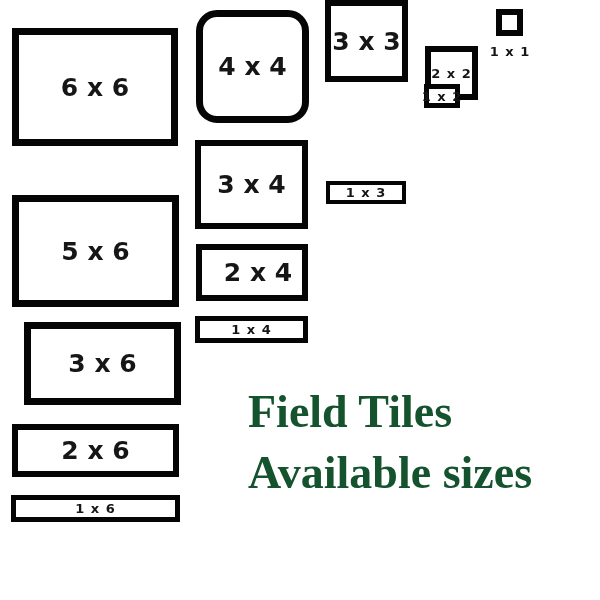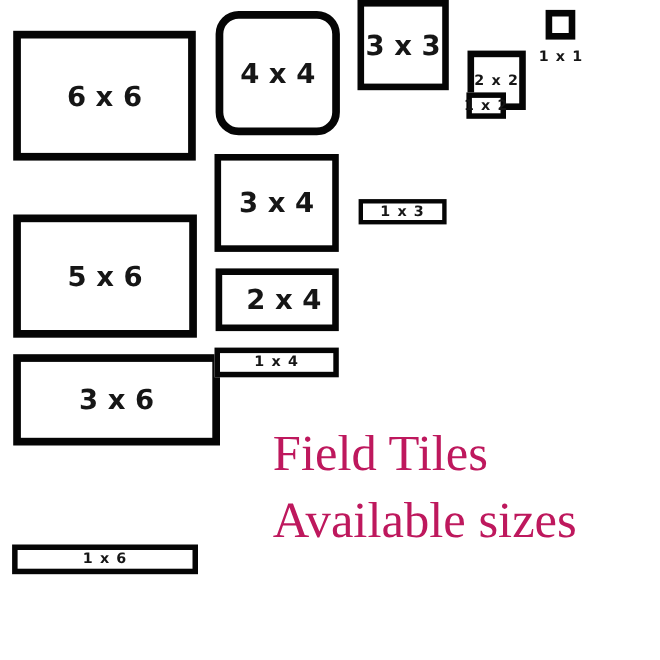--- a/index.html
+++ b/index.html
@@ -22,21 +22,21 @@
     font-family: "DejaVu Sans", "Liberation Sans", sans-serif;
     font-weight: 700;
     color: #161616;
   }
   .lbl-big   { font-size: 25px; white-space: nowrap; }
   .lbl-small { font-size: 13px; white-space: nowrap; letter-spacing: 1px; }
 
   
   .t-6x6 { left: 12px;  top: 28px;  width: 166px; height: 118px; border-width: 7px; }
   .t-4x6 { left: 12px;  top: 195px; width: 167px; height: 112px; border-width: 7px; }
-  .t-3x6 { left: 12px;  top: 322px; width: 188px; height: 83px;  border-width: 7px; }
+  .t-3x6 { left: 24px;  top: 322px; width: 157px; height: 83px;  border-width: 7px; }
   .t-2x6 { left: 12px;  top: 424px; width: 167px; height: 53px;  border-width: 6px; }
   .t-1x6 { left: 11px;  top: 495px; width: 169px; height: 27px;  border-width: 5px; }
 
   
   .t-4x4 { left: 196px; top: 10px;  width: 113px; height: 113px; border-width: 7px; border-radius: 21px; }
   .t-3x4 { left: 195px; top: 140px; width: 113px; height: 89px;  border-width: 6px; }
   .t-2x4 { left: 196px; top: 244px; width: 112px; height: 57px;  border-width: 6px; padding-left: 12px; }
   .t-1x4 { left: 195px; top: 316px; width: 113px; height: 27px;  border-width: 5px; }
 
   
@@ -59,40 +59,43 @@
     font-size: 13px;
     letter-spacing: 1px;
     color: #161616;
   }
 
   .caption {
     position: absolute;
     left: 248px;
     top: 381px;
     font-family: "Liberation Serif", "DejaVu Serif", serif;
-    font-weight: 400;
+    font-weight: 700;
     font-size: 46px;
     line-height: 61px;
-    color: #be185d;
+    color: #14532d;
     white-space: nowrap;
   }
 </style>
 </head>
 <body>
 
 <div class="canvas">
 
   <div class="tile t-6x6">
     <span class="lbl-big">6 x 6</span>
   </div>
   <div class="tile t-4x6">
     <span class="lbl-big">5 x 6</span>
   </div>
   <div class="tile t-3x6">
     <span class="lbl-big">3 x 6</span>
+  </div>
+  <div class="tile t-2x6">
+    <span class="lbl-big">2 x 6</span>
   </div>
   <div class="tile t-1x6">
     <span class="lbl-small">1 x 6</span>
   </div>
 
   <div class="tile t-4x4">
     <span class="lbl-big">4 x 4</span>
   </div>
   <div class="tile t-3x4">
     <span class="lbl-big">3 x 4</span>

